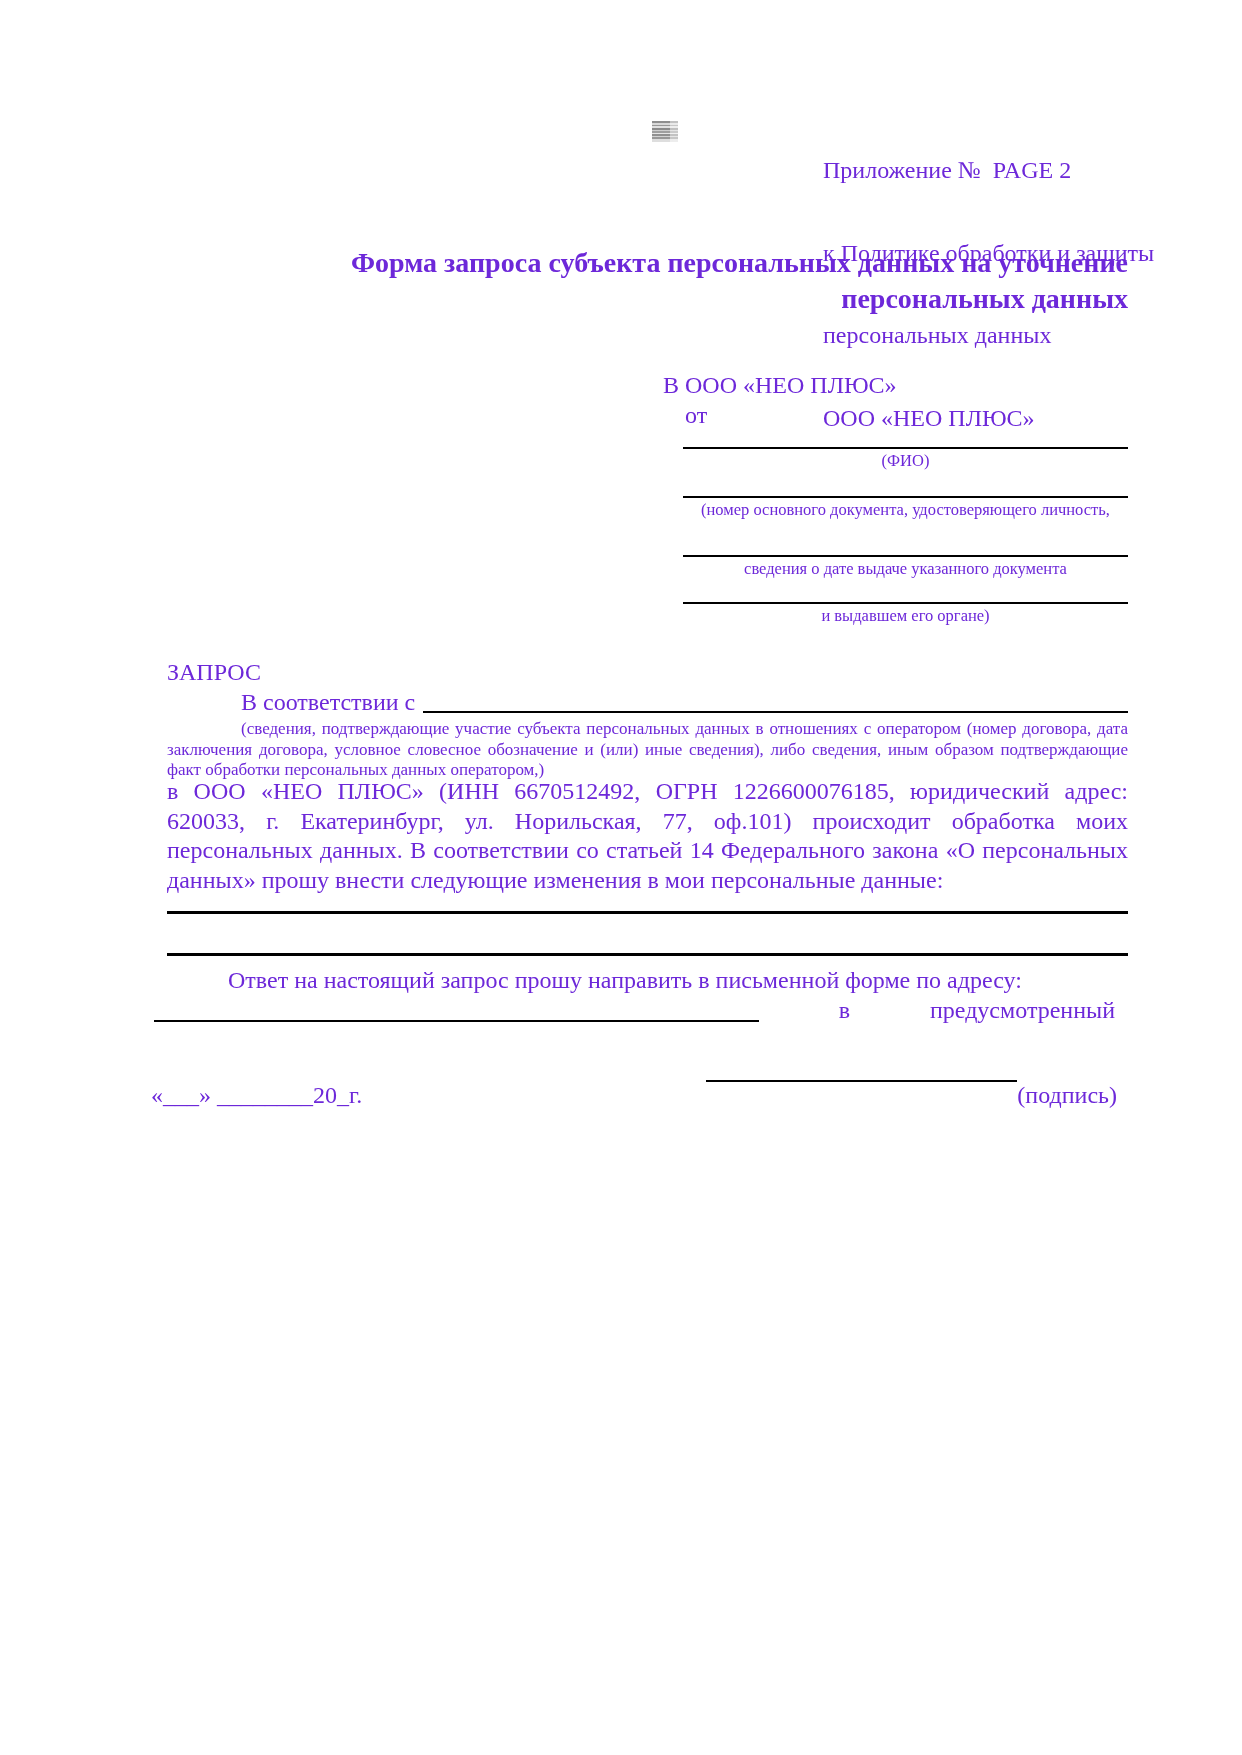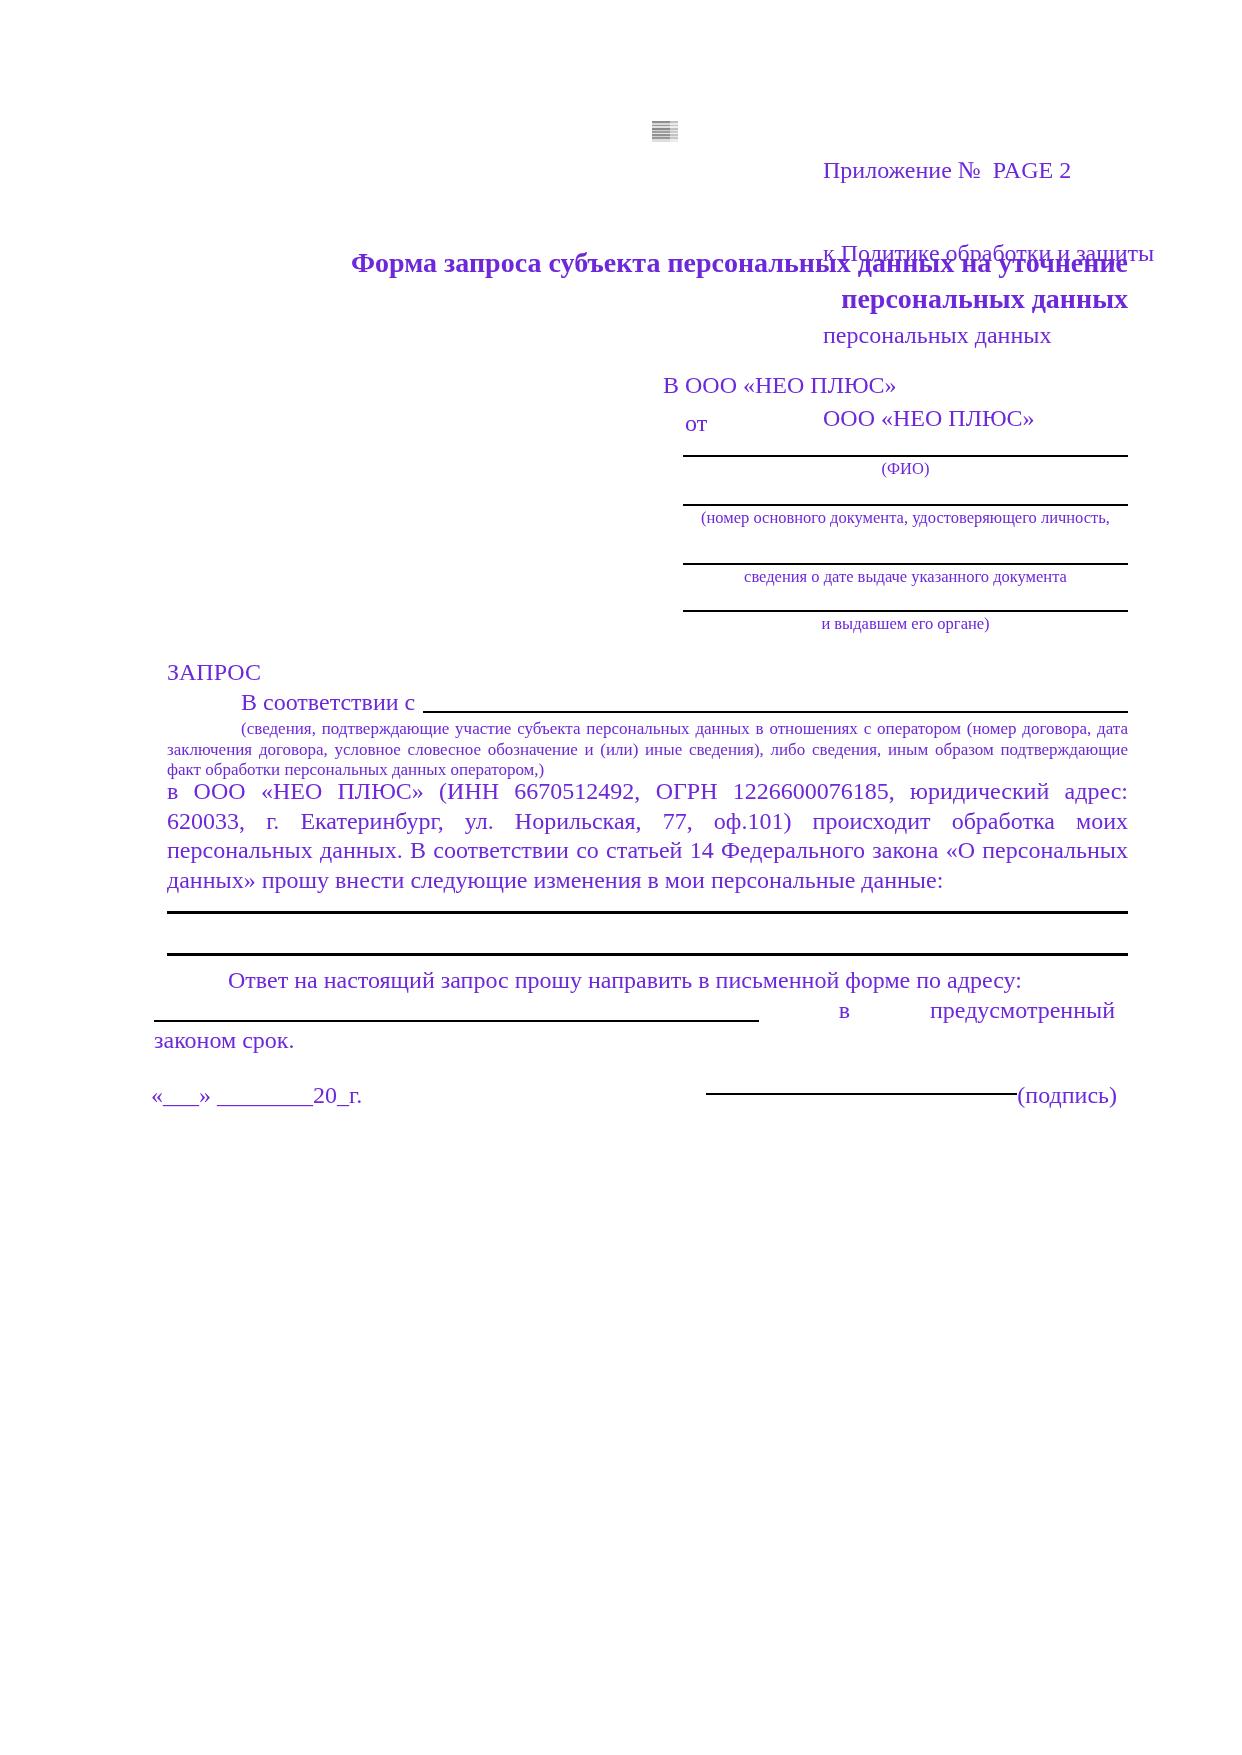--- a/index.html
+++ b/index.html
@@ -26,21 +26,21 @@
         #e0e0e0 5px 7px, #8a8a8a 7px 9px, #cdcdcd 9px 10px, #9f9f9f 10px 12px,
         #e6e6e6 12px 13px, #909090 13px 15px, #d2d2d2 15px 16px, #989898 16px 18px, #dedede 18px 21px);
   }
   .title{
     position:absolute; top:245px; left:167px; width:961px;
     text-align:right; font-weight:bold; font-size:28px; line-height:36px;
   }
   
   .addressee{ position:absolute; top:371px; left:663px; width:465px; font-size:24px; }
   .addressee .org{ height:28px; line-height:28px; }
-  .addressee .from{ margin:10px 0 0 22px; height:28px; line-height:28px; }
+  .addressee .from{ margin:2px 0 0 22px; height:28px; line-height:28px; }
   .afields{ margin-left:20px; width:445px;margin-top:16px; }
   .fl{ border-bottom:2.5px solid #000; }
   .fl1{ height:2px; }
   .fl2{ height:26px; }
   .fl3{ height:36px; }
   .fl4{ height:24px; }
   .field-label{ font-size:16.5px; line-height:19px; text-align:center; margin-top:2px; white-space:nowrap; }
   .zapros{
     position:absolute; top:658px; left:167px; width:961px;
     font-size:24px; line-height:28px;
@@ -69,21 +69,21 @@
   }
   .responsepara .r1{ text-indent:74px; }
   .addr-row{ display:flex; align-items:flex-end; height:30px; }
   .addr-row .addr-uline{ width:605px; }
   .addr-row .w-in{ margin-left:auto; }
   .addr-row .w-prescribed{ margin-left:auto; }
   .sigrow{
     position:absolute; top:1080px; left:151px; width:966px;
     display:flex; align-items:flex-end; font-size:24px; line-height:30px;gap:33px;
   }
-  .sig-right{ margin-left:auto; display:flex; align-items:center; }
+  .sig-right{ margin-left:auto; display:flex; align-items:flex-start; }
   .sig-uline{ width:311px; }
 </style>
 </head>
 <body>
 
 <div class="page">
 
   <div class="header-block">
     <div>Приложение №  PAGE 2</div>
     <div>к Политике обработки и защиты</div>
@@ -127,21 +127,20 @@
   <div class="blankline blank1"></div>
   <div class="blankline blank2"></div>
 
   <div class="responsepara">
     <div class="r1">Ответ на настоящий запрос прошу направить в письменной форме по адресу:</div>
     <div class="addr-row">
       <span class="uline addr-uline"></span>
       <span class="w-in">в</span>
       <span class="w-prescribed">предусмотренный</span>
     </div>
-    <div>законом срок.</div>
   </div>
 
   <div class="sigrow">
     <span>«___» ________20_г.</span>
     <span class="sig-right">
       <span class="uline sig-uline"></span>
       <span>(подпись)</span>
     </span>
   </div>
 

